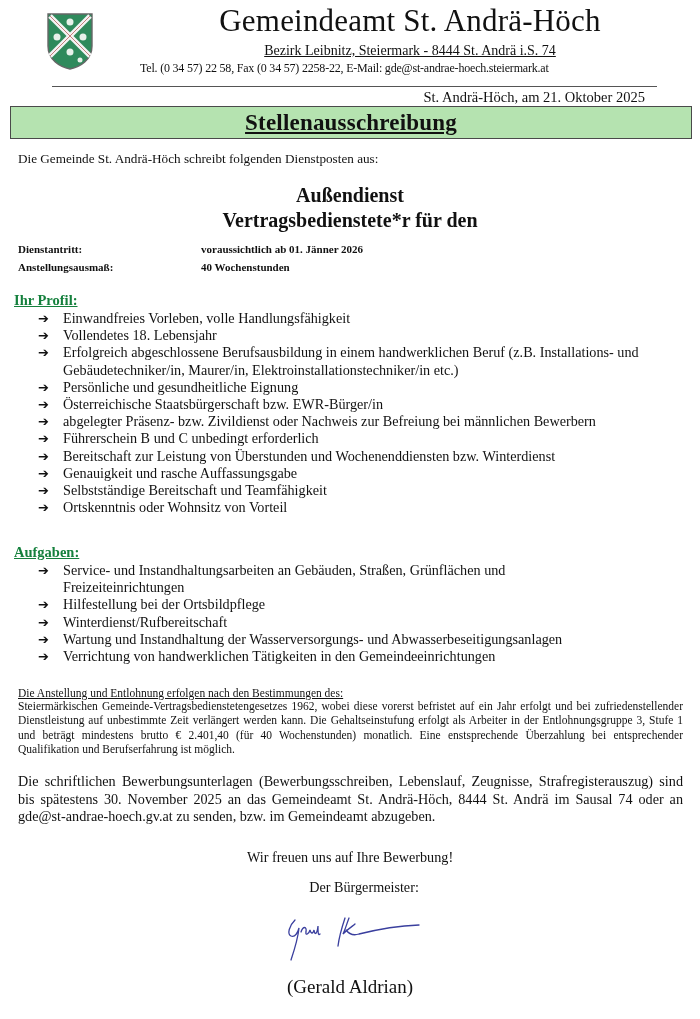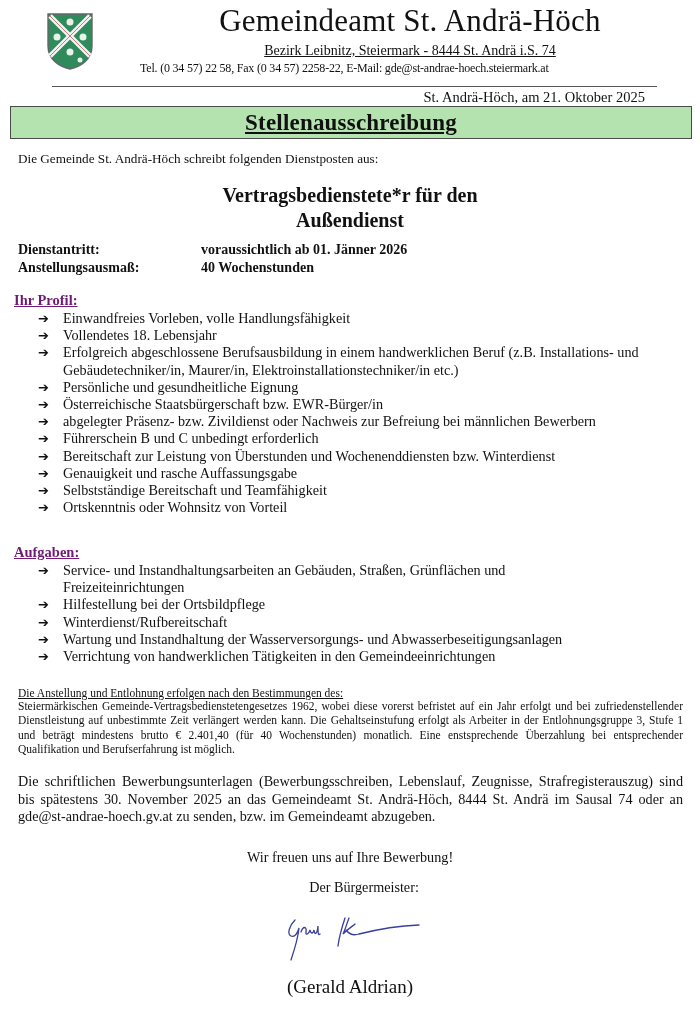--- a/index.html
+++ b/index.html
@@ -55,27 +55,27 @@
     .intro {
       left: 18px; top: 151px; font-size: 13.2px; line-height: 16px;
     }
 
     .job-title {
       left: 0; top: 183px; width: 700px; text-align: center;
       font-size: 20px; font-weight: bold; line-height: 25px;
     }
 
     .meta-row {
-      left: 18px; font-size: 14px; font-weight: bold; line-height: 17px;
+      left: 18px; font-size: 11px; font-weight: bold; line-height: 17px;
     }
     .meta-row .lbl { display: inline-block; width: 183px; }
 
     
     .section-head {
-      left: 14px; font-size: 14.5px; font-weight: bold; color: #701a75;
+      left: 14px; font-size: 14.5px; font-weight: bold; color: #15803d;
       text-decoration: underline; line-height: 17px;
     }
     .list { left: 38px; width: 650px; }
     .li {
       position: relative; padding-left: 25px;
       font-size: 14.2px; line-height: 17.2px;
     }
     .li .arrow {
       position: absolute; left: 0; top: 0;
       font-family: "DejaVu Sans", sans-serif;
@@ -131,22 +131,22 @@
 <div class="abs hdr-rule"></div>
 <div class="abs hdr-date">St. Andrä-Höch, am 21. Oktober 2025</div>
 
 <div class="abs banner">
   <span class="banner-text">Stellenausschreibung</span>
 </div>
 
 <div class="abs intro">Die Gemeinde St. Andrä-Höch schreibt folgenden Dienstposten aus:</div>
 
 <div class="abs job-title">
+  <div>Außendienst</div>
   <div>Vertragsbedienstete*r für den</div>
-  <div>Außendienst</div>
 </div>
 
 <div class="abs meta-row" style="top:241px;">
   <span class="lbl">Dienstantritt:</span><span>voraussichtlich ab 01. Jänner 2026</span>
 </div>
 <div class="abs meta-row" style="top:259px;">
   <span class="lbl">Anstellungsausmaß:</span><span>40 Wochenstunden</span>
 </div>
 
 <div class="abs section-head" style="top:292px;">Ihr Profil:</div>

